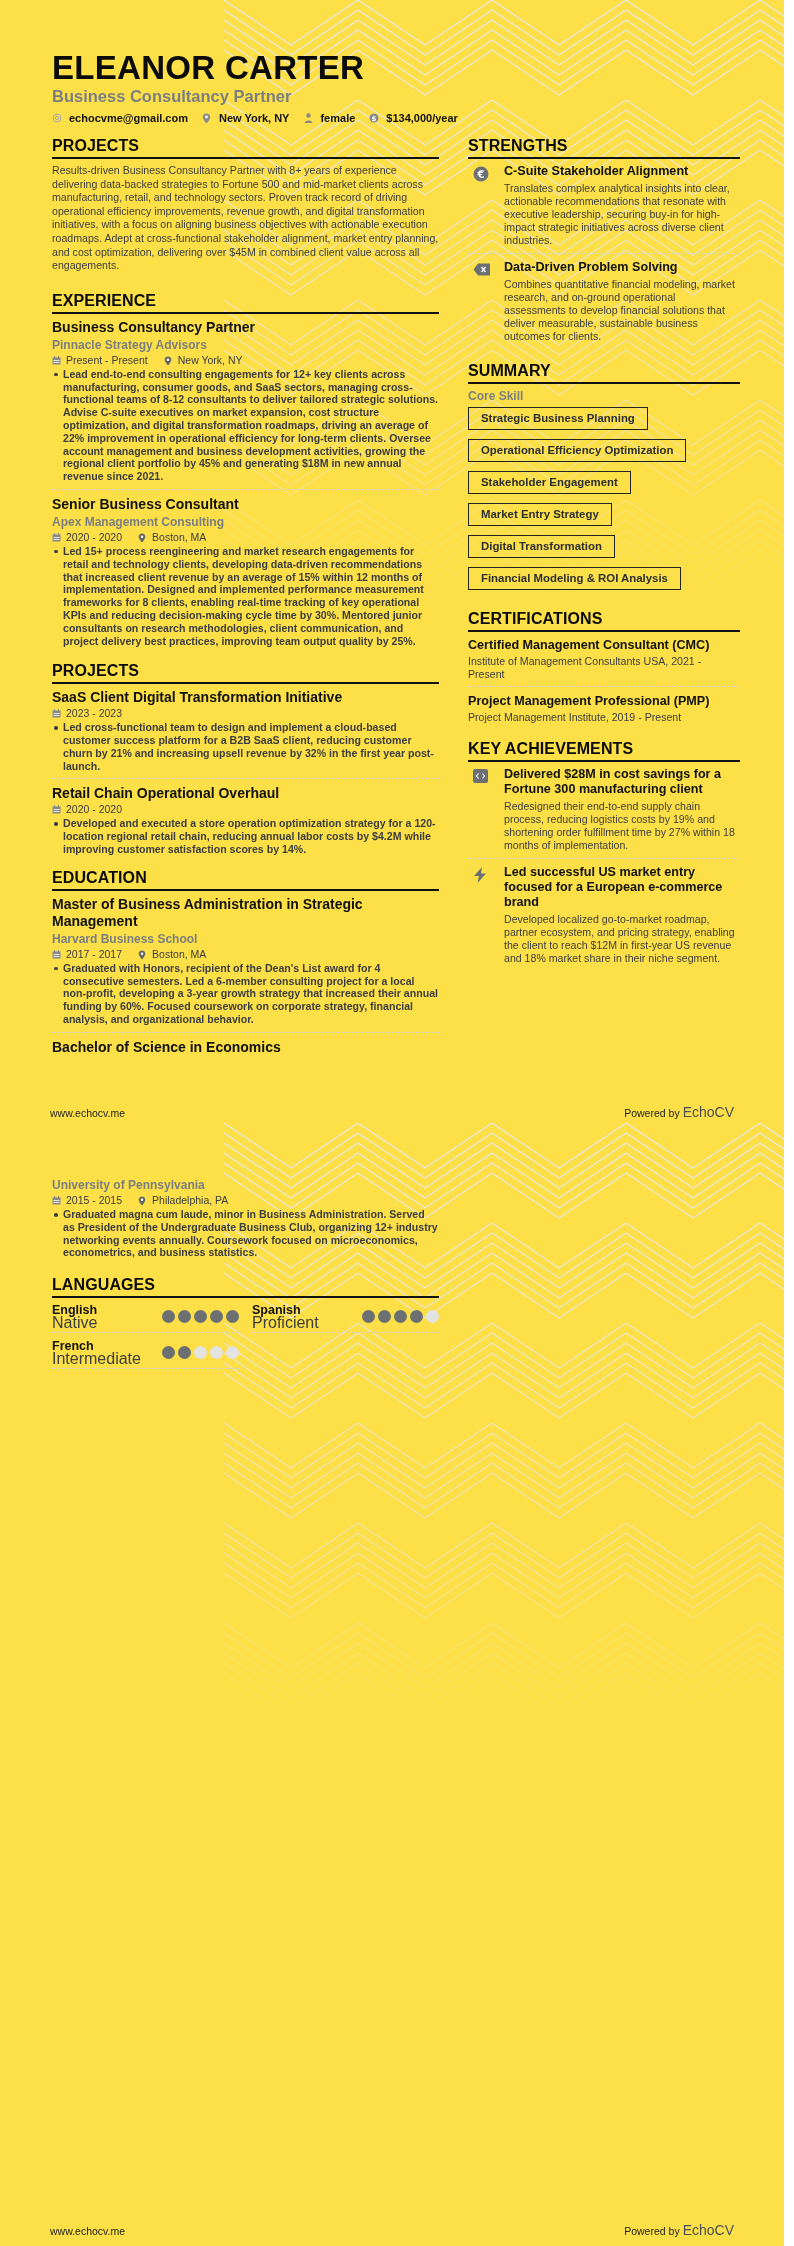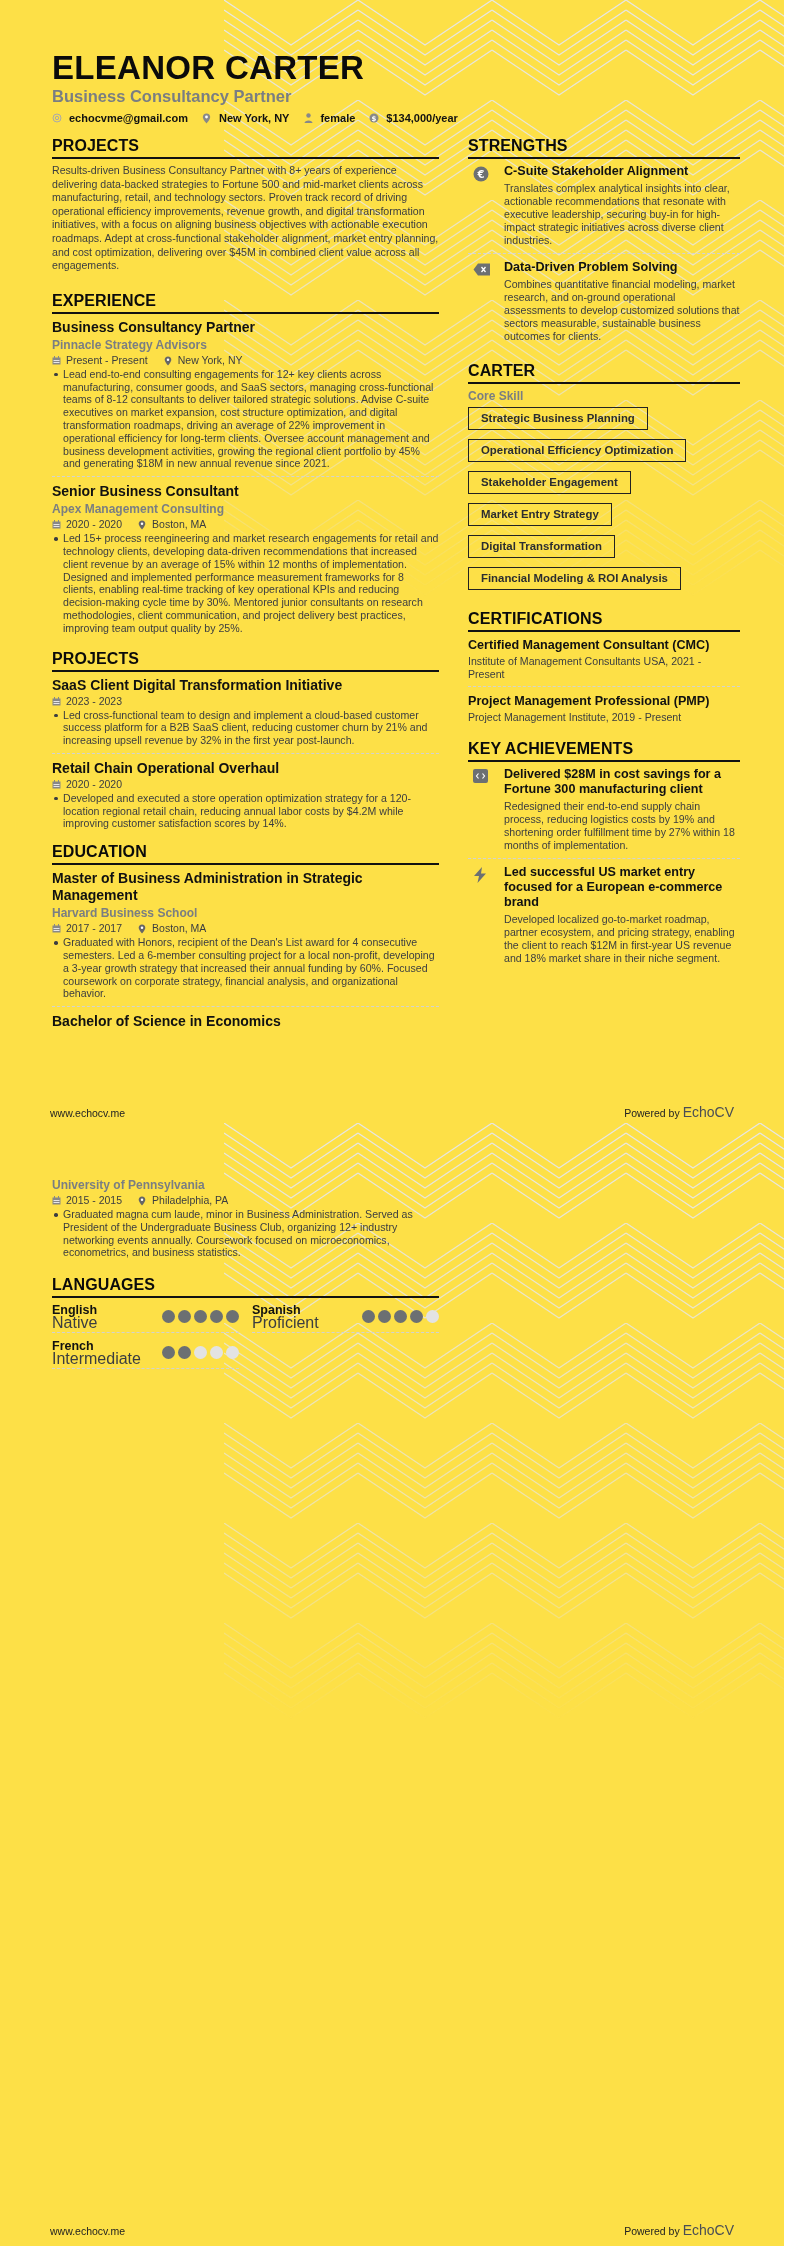--- a/index.html
+++ b/index.html
@@ -30,21 +30,21 @@
   .body-text { font-size: 10.6px; line-height: 13.6px; color: #3b3d40; }
 
   .item { padding-bottom: 6px; border-bottom: 1px dashed #d2d2d2; margin-bottom: 6px; }
   .item.last { border-bottom: none; }
   .item-title { font-size: 14px; font-weight: 700; color: #111; line-height: 17px; }
   .item-sub { font-size: 12px; font-weight: 700; color: #7a7e82; line-height: 15px; margin-top: 2px; }
   .meta { display: flex; align-items: center; font-size: 10.5px; color: #3b3d40; line-height: 13px; margin-top: 1px; }
   .meta .m { display: flex; align-items: center; margin-right: 16px; }
   .meta .ic { width: 9px; height: 9px; margin-right: 5px; display: inline-flex; }
   ul.bullets { list-style: none; margin-top: 1px; }
-  ul.bullets li { position: relative; padding-left: 11px; font-size: 10.6px; line-height: 12.8px; color: #3b3d40; }
+  ul.bullets li { position: relative; padding-left: 11px; font-size: 10.6px; line-height: 12.8px; color: #3b3d40; font-weight: bold; }
   ul.bullets li::before { content: ""; position: absolute; left: 2px; top: 5px; width: 3.5px; height: 3.5px; border-radius: 50%; background: #3b3d40; }
 
   
   .feat { display: flex; padding-bottom: 6px; border-bottom: 1px dashed #d2d2d2; margin-bottom: 6px; }
   .feat.last { border-bottom: none; }
   .feat-icon { width: 36px; flex: none; padding-top: 2px; padding-left: 5px; }
   .feat-title { font-size: 12.6px; font-weight: 700; color: #111; line-height: 15px; }
   .feat-desc { font-size: 10.6px; line-height: 13px; color: #3b3d40; margin-top: 3px; }
 
   
@@ -309,27 +309,27 @@
           <div class="feat-desc">Translates complex analytical insights into clear, actionable recommendations that resonate with executive leadership, securing buy-in for high-impact strategic initiatives across diverse client industries.</div>
         </div>
       </div>
       <div class="feat last">
         <div class="feat-icon"><span><svg width="18" height="13" viewBox="0 0 18 13">
                 <path d="M5 0.5 H17 V12.5 H5 L0.5 6.5 Z" fill="#6c7072"></path>
                 <path d="M8.5 4 L12.5 9 M12.5 4 L8.5 9" stroke="#fff" stroke-width="1.3"></path>
               </svg></span></div>
         <div>
           <div class="feat-title">Data-Driven Problem Solving</div>
-          <div class="feat-desc">Combines quantitative financial modeling, market research, and on-ground operational assessments to develop customized solutions that sectors measurable, sustainable business outcomes for clients.</div>
+          <div class="feat-desc">Combines quantitative financial modeling, market research, and on-ground operational assessments to develop financial solutions that deliver measurable, sustainable business outcomes for clients.</div>
         </div>
       </div>
     </section>
 
     <section style="margin-top:12px;">
-      <div class="sec-h">CARTER</div>
+      <div class="sec-h">SUMMARY</div>
       <div class="skill-group">Core Skill</div>
       <div class="skill-list">
         <span class="skill-tag">Strategic Business Planning</span>
         <span class="skill-tag">Operational Efficiency Optimization</span>
         <span class="skill-tag">Stakeholder Engagement</span>
         <span class="skill-tag">Market Entry Strategy</span>
         <span class="skill-tag">Digital Transformation</span>
         <span class="skill-tag">Financial Modeling &amp; ROI Analysis</span>
       </div>
     </section>

